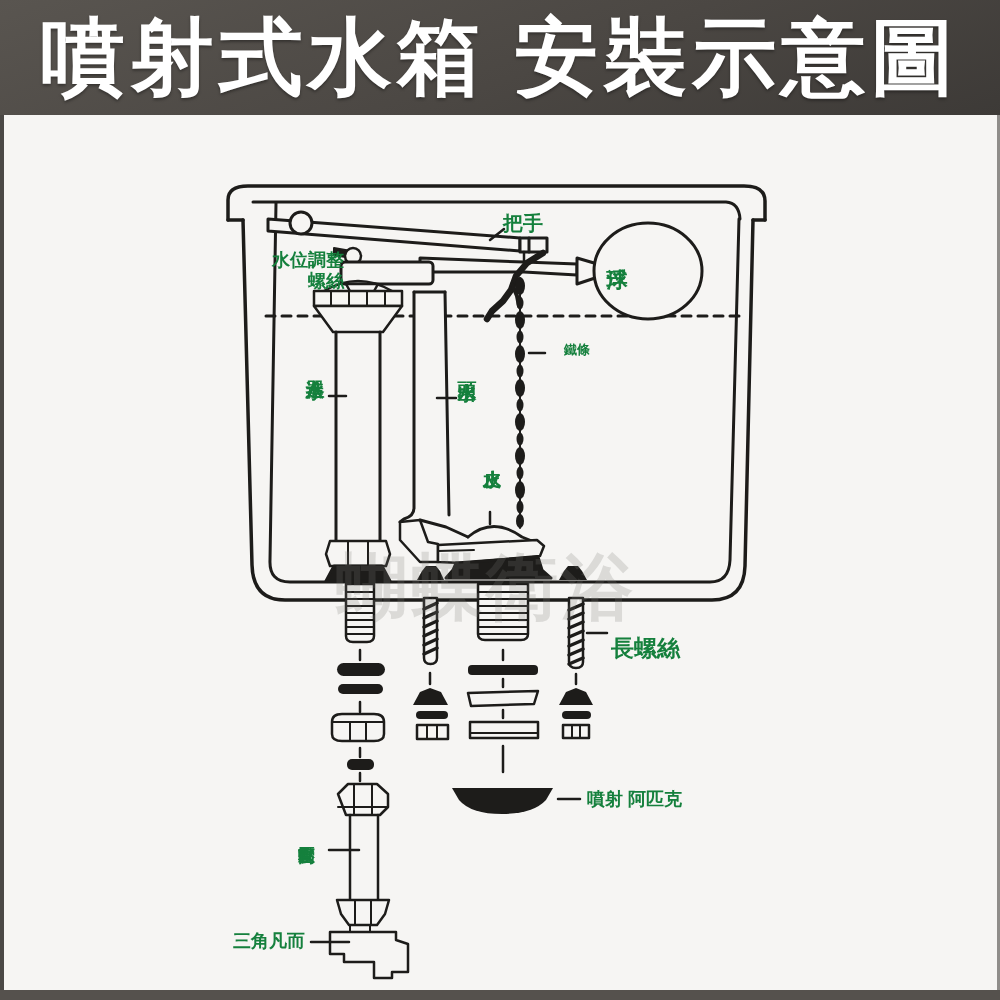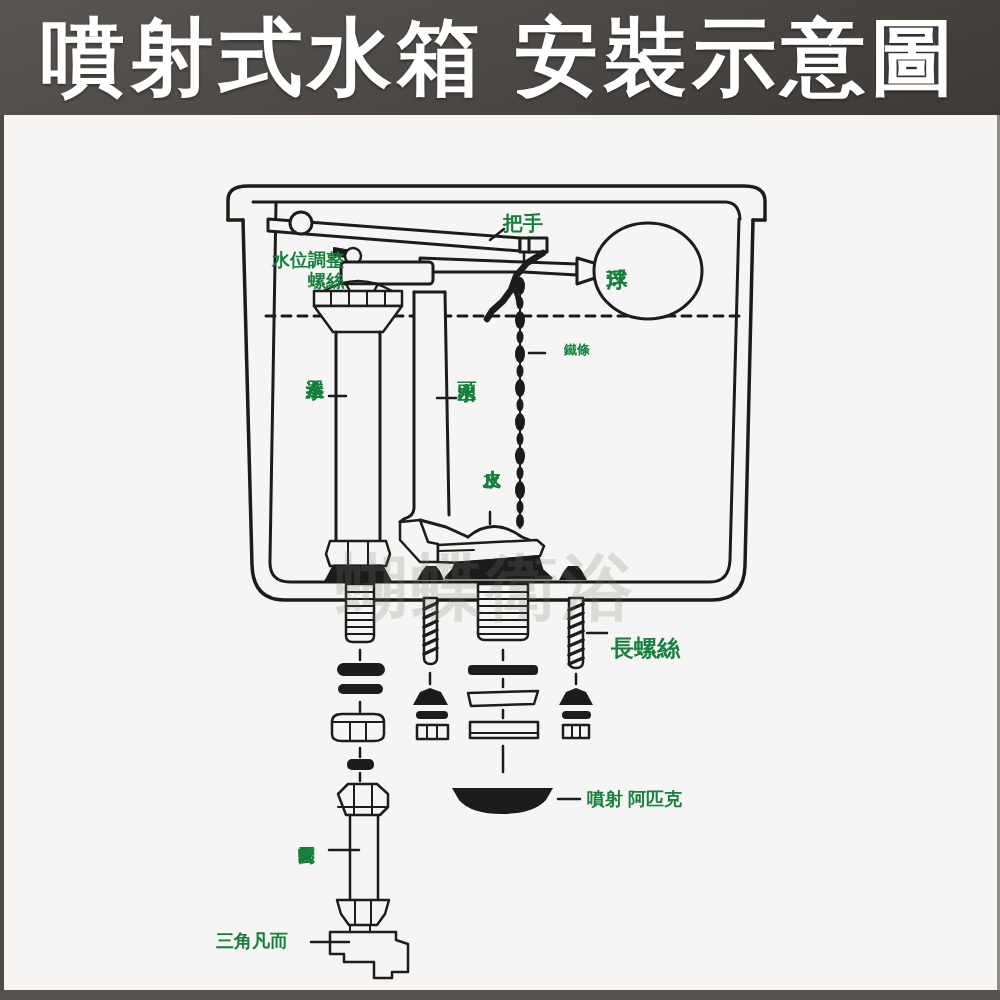--- a/index.html
+++ b/index.html
@@ -242,17 +242,17 @@
   <div class="lbl" style="left:262px;top:250px;width:82px;text-align:right;font-size:18px;">水位調整
 螺絲</div>
   <div class="lbl v" style="left:607px;top:252px;font-size:21px;">浮球</div>
   <div class="lbl" style="left:564px;top:343px;font-size:13px;text-align:right;">鐵條</div>
   <div class="lbl v" style="left:306px;top:365px;font-size:19px;">進水器</div>
   <div class="lbl v" style="left:458px;top:367px;font-size:19px;">出水頭</div>
   <div class="lbl v" style="left:483px;top:455px;font-size:18px;">止水皮</div>
   <div class="lbl" style="left:611px;top:623px;font-size:23px;margin-top:12px;">長螺絲</div>
   <div class="lbl" style="left:587px;top:789px;font-size:18px;">噴射 阿匹克</div>
   <div class="lbl v" style="left:298px;top:833px;font-size:17px;">高壓軟管</div>
-  <div class="lbl" style="left:216px;top:931px;font-size:18px;">三角凡而</div>
+  <div class="lbl" style="left:233px;top:931px;font-size:18px;">三角凡而</div>
 
   <div class="watermark">蝴蝶衛浴</div>
 
 </div>
 
 </body></html>

